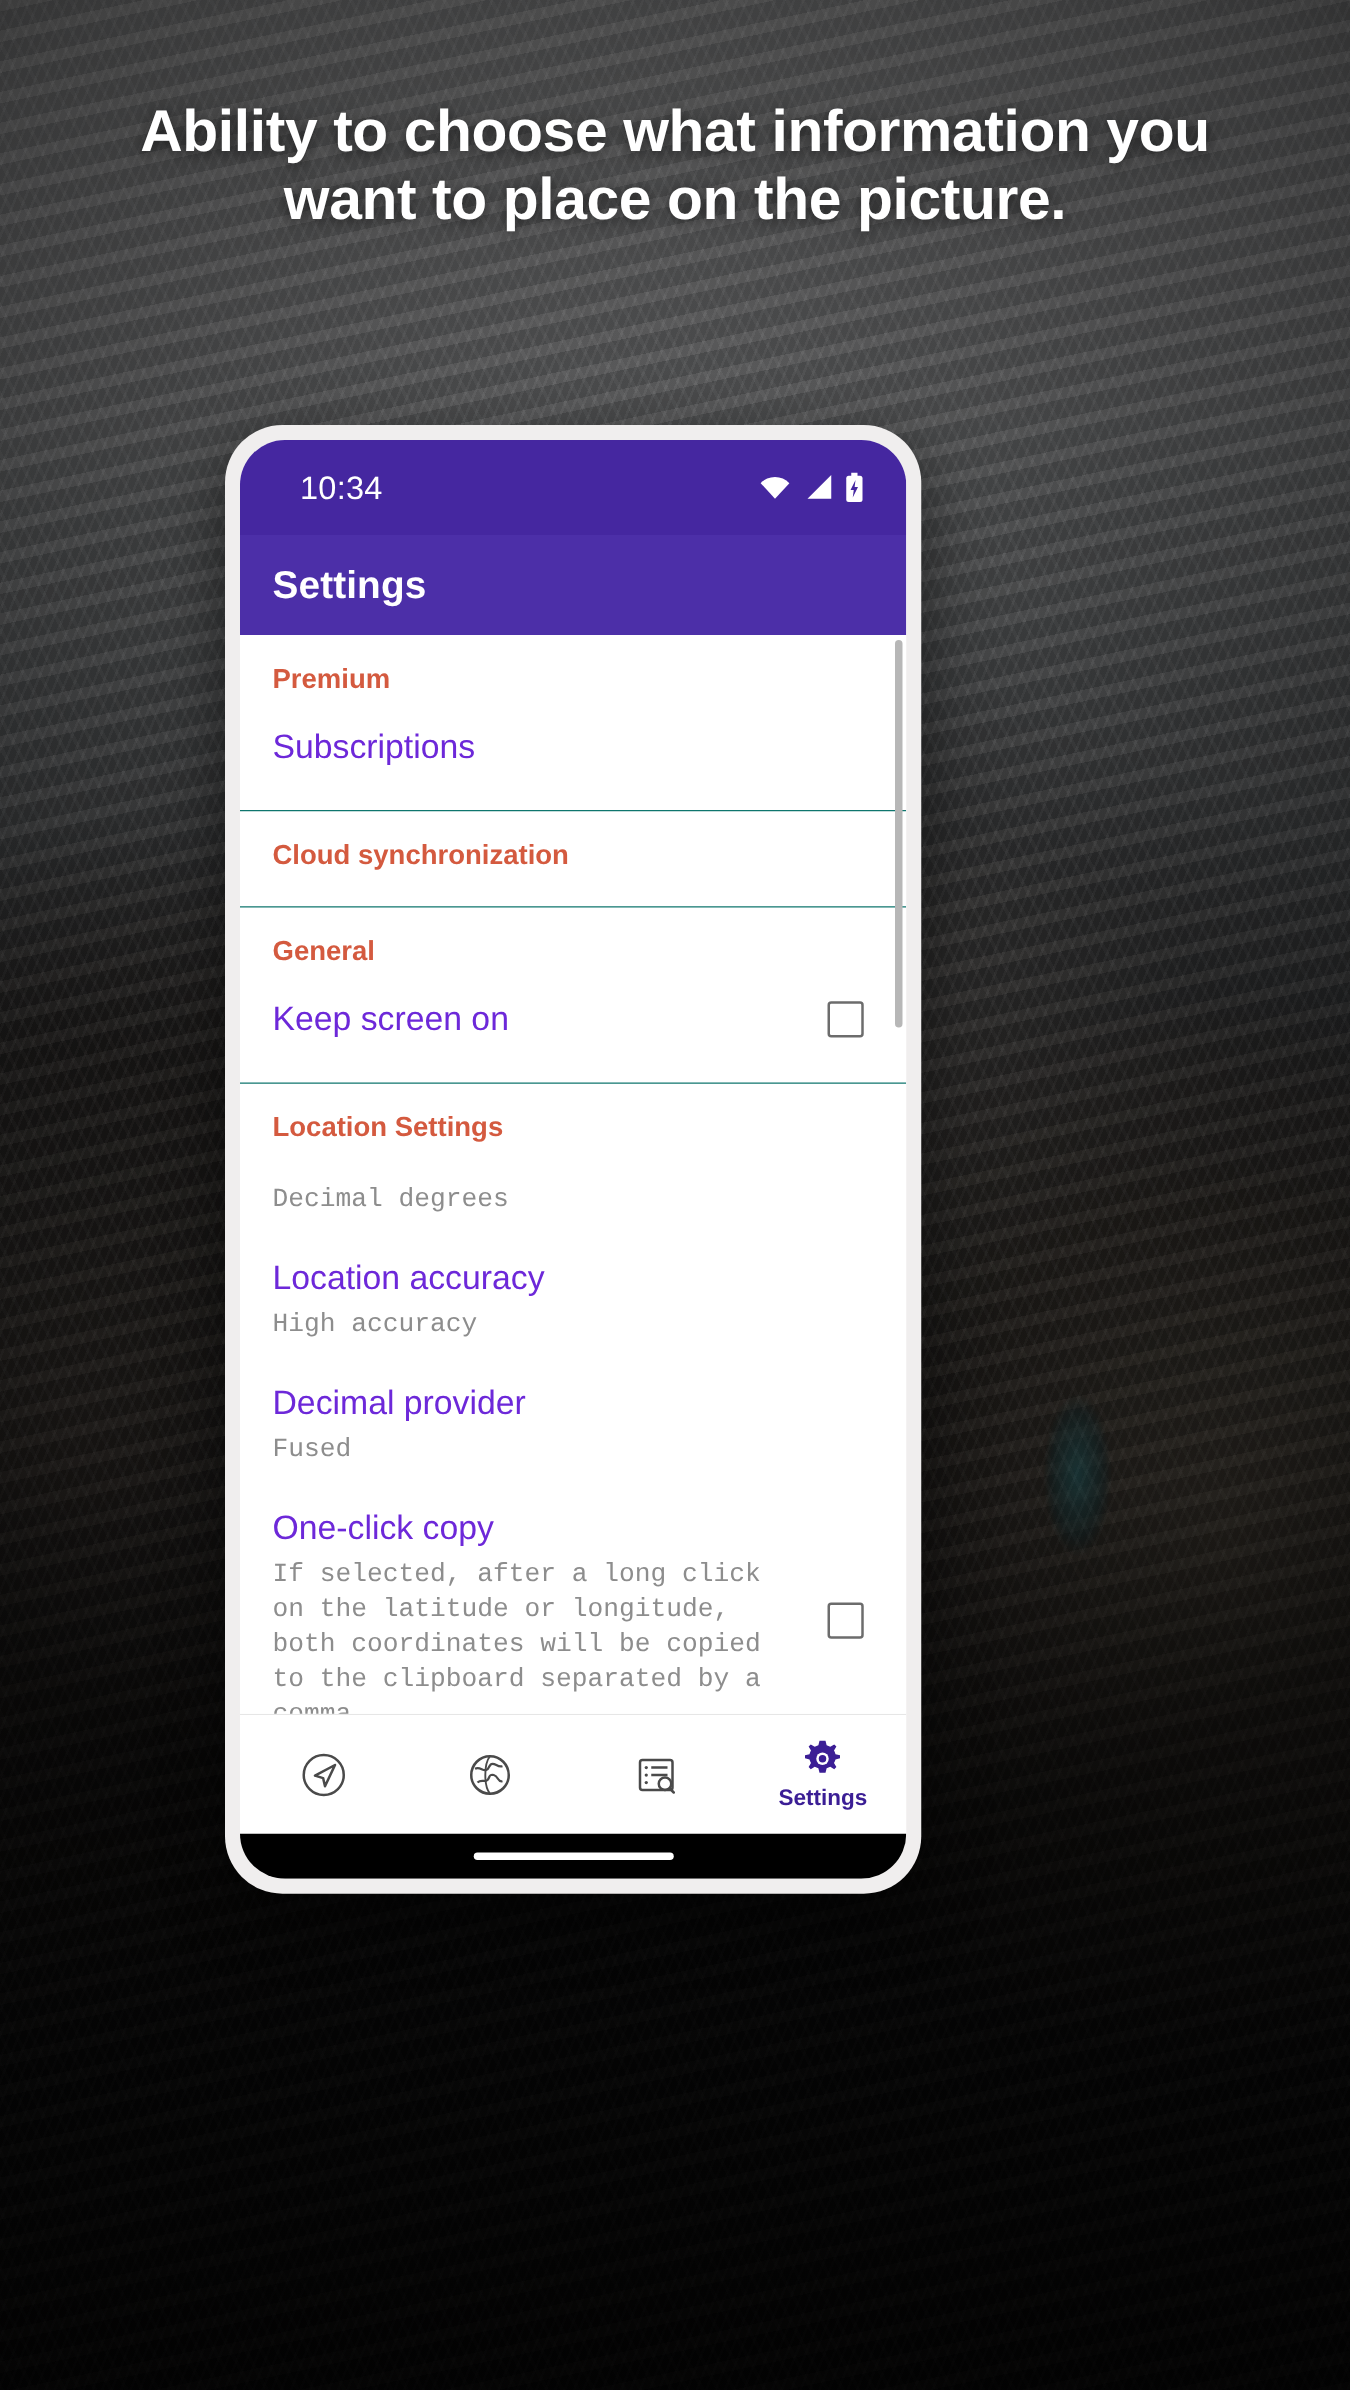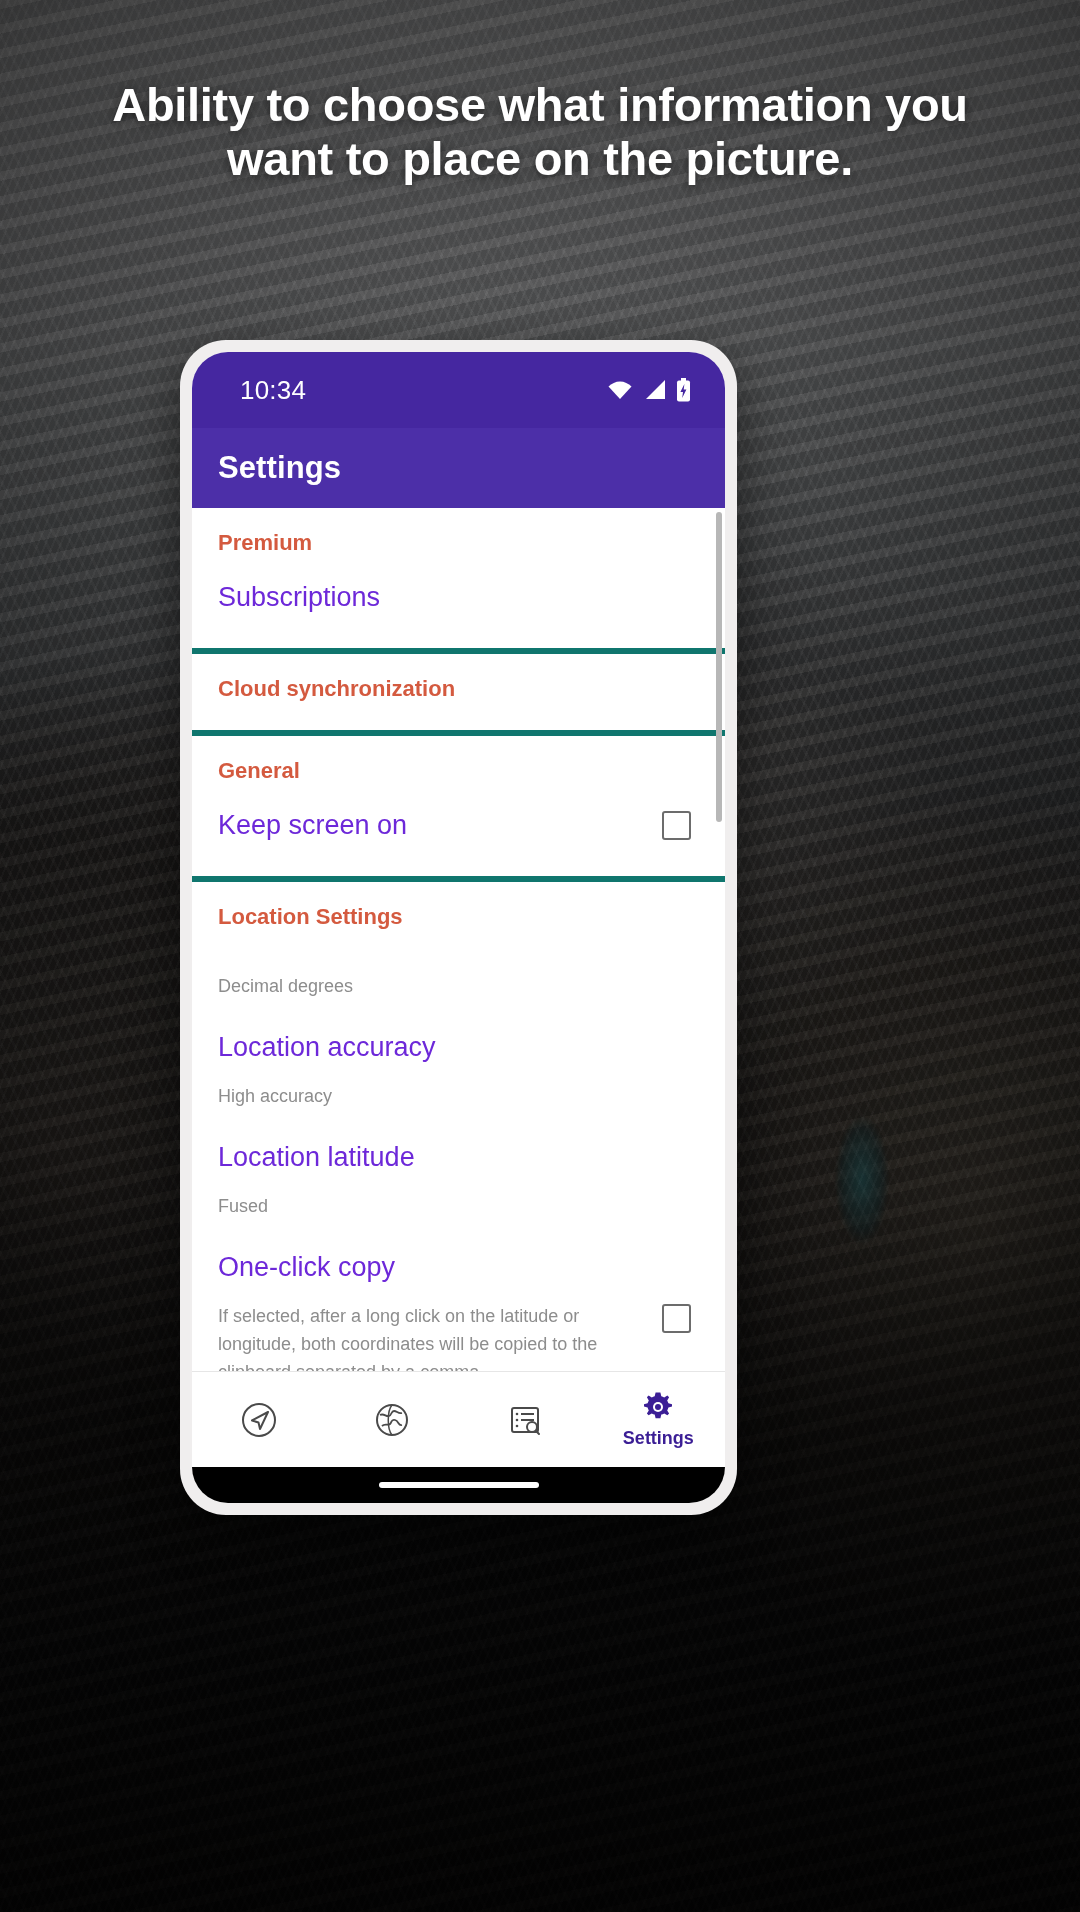--- a/index.html
+++ b/index.html
@@ -123,21 +123,21 @@
   }
 
   
   .scroll-area {
     position: relative;
     flex: 1 1 auto;
     background: #ffffff;
     overflow: hidden;
   }
   .section {
-    border-bottom: 6px solid #0f766e;
+    border-bottom: 1px solid #0f766e;
     padding: 22px 0 20px 0;
   }
   .section:last-child { border-bottom: none; }
   .section-title {
     color: #d45a3f;
     font-size: 22px;
     font-weight: bold;
     padding: 0 26px;
     margin-bottom: 8px;
   }
@@ -149,23 +149,24 @@
     gap: 18px;
   }
   .row-text { flex: 1 1 auto; min-width: 0; }
   .row-title {
     color: #6d28d9;
     font-size: 27px;
     line-height: 34px;
   }
   .row-sub {
     color: #8d8d8d;
-    font-size: 18px;
+    font-size: 21px;
     line-height: 28px;
-    margin-top: 18px;
+    margin-top: 8px;
+    font-family: Liberation Mono, monospace;
   }
   .checkbox {
     flex: 0 0 auto;
     width: 29px; height: 29px;
     border: 2px solid #6c6c6c;
     border-radius: 3px;
     background: transparent;
     margin-right: 8px;
   }
   
@@ -292,21 +293,21 @@
 
           <div class="row">
             <div class="row-text">
               <div class="row-title">Location accuracy</div>
               <div class="row-sub">High accuracy</div>
             </div>
           </div>
 
           <div class="row">
             <div class="row-text">
-              <div class="row-title">Location latitude</div>
+              <div class="row-title">Decimal provider</div>
               <div class="row-sub">Fused</div>
             </div>
           </div>
 
           <div class="row">
             <div class="row-text">
               <div class="row-title">One-click copy</div>
               <div class="row-sub">If selected, after a long click on the latitude or longitude, both coordinates will be copied to the clipboard separated by a comma</div>
             </div>
             <div class="checkbox"></div>

